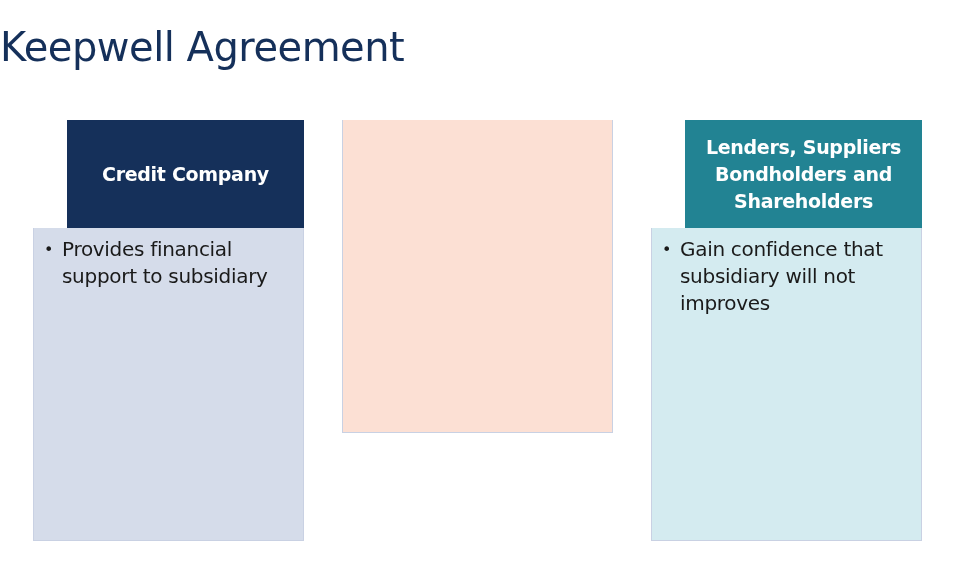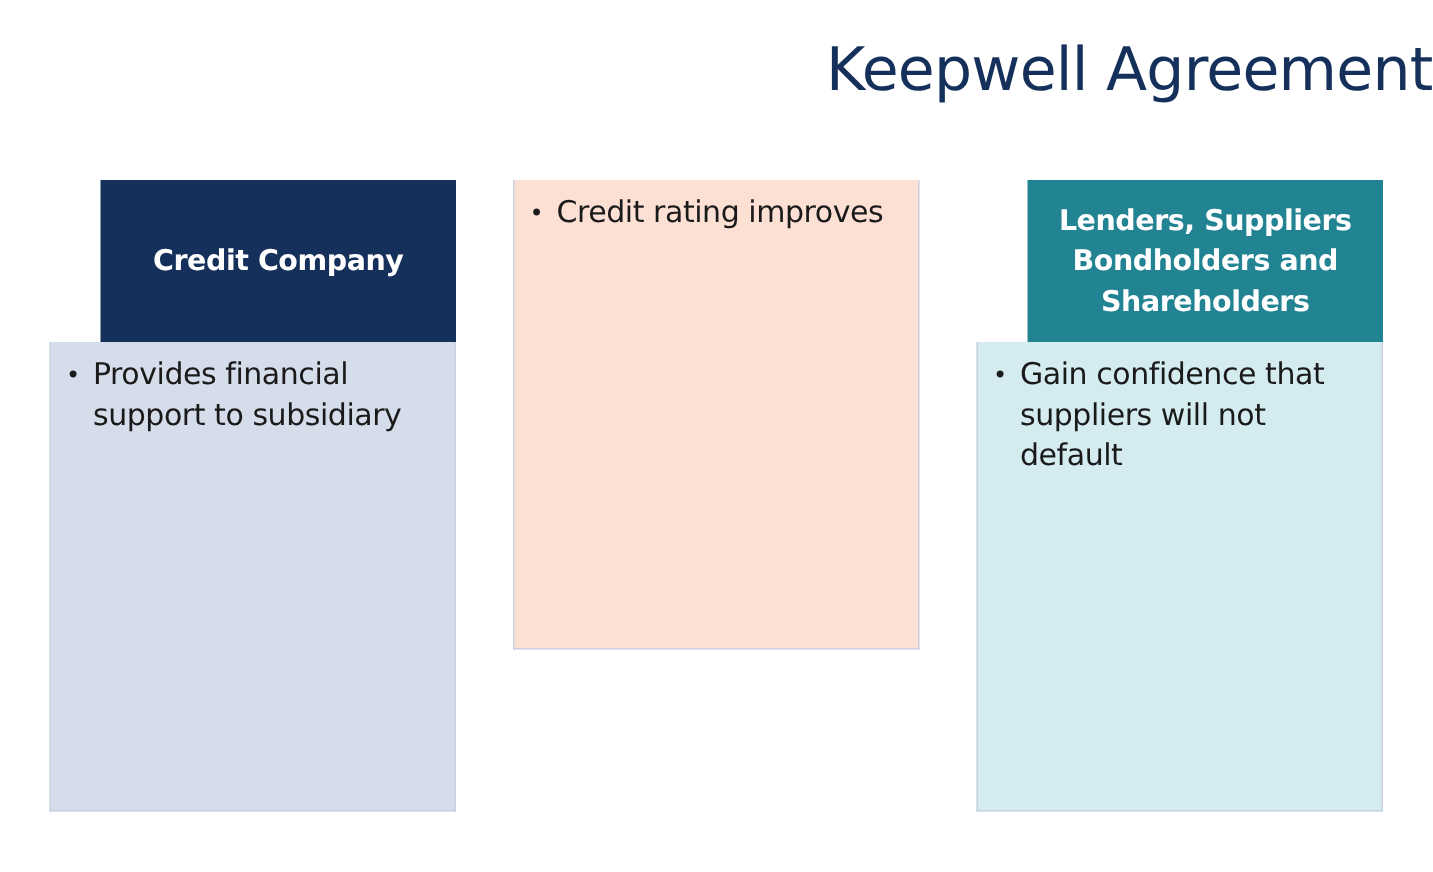--- a/index.html
+++ b/index.html
@@ -1,21 +1,21 @@
 <!DOCTYPE html>
 <html><head>
 <meta charset="utf-8">
 <style>
   html, body { margin: 0; padding: 0; }
   body {
     width: 955px; height: 581px; background: #ffffff; position: relative; overflow: hidden;
     font-family: "DejaVu Sans", "Liberation Sans", sans-serif;
   }
   .title {
-    position: absolute; left: 0; top: 24px; width: 955px; text-align: right;
+    position: absolute; left: 0; top: 24px; width: 955px; text-align: left;
     font-size: 40px; color: #15305a; letter-spacing: -0.5px;
   }
   .col { position: absolute; top: 120px; width: 271px; height: 421px; }
   .col .head {
     height: 108px; display: flex; align-items: center; justify-content: center;
     text-align: center; color: #ffffff; font-weight: bold; font-size: 19px; line-height: 27px;
     padding: 0 10px; box-sizing: border-box; letter-spacing: -0.3px; margin-left: 34px;
   }
   .col .body {
     height: 313px; box-sizing: border-box; border: 1px solid #c9d1e3; border-top: none;
@@ -43,25 +43,24 @@
   <div class="body">
     <ul>
       <li>Provides financial support to subsidiary</li>
     </ul>
   </div>
 </div>
 
 <div class="col" id="c2">
   <div class="body">
     <ul>
-      <li>Credit rating improves</li>
     </ul>
   </div>
 </div>
 
 <div class="col" id="c3">
   <div class="head">Lenders, Suppliers Bondholders and Shareholders</div>
   <div class="body">
     <ul>
-      <li>Gain confidence that suppliers will not default</li>
+      <li>Gain confidence that subsidiary will not improves</li>
     </ul>
   </div>
 </div>
 
 </body></html>

